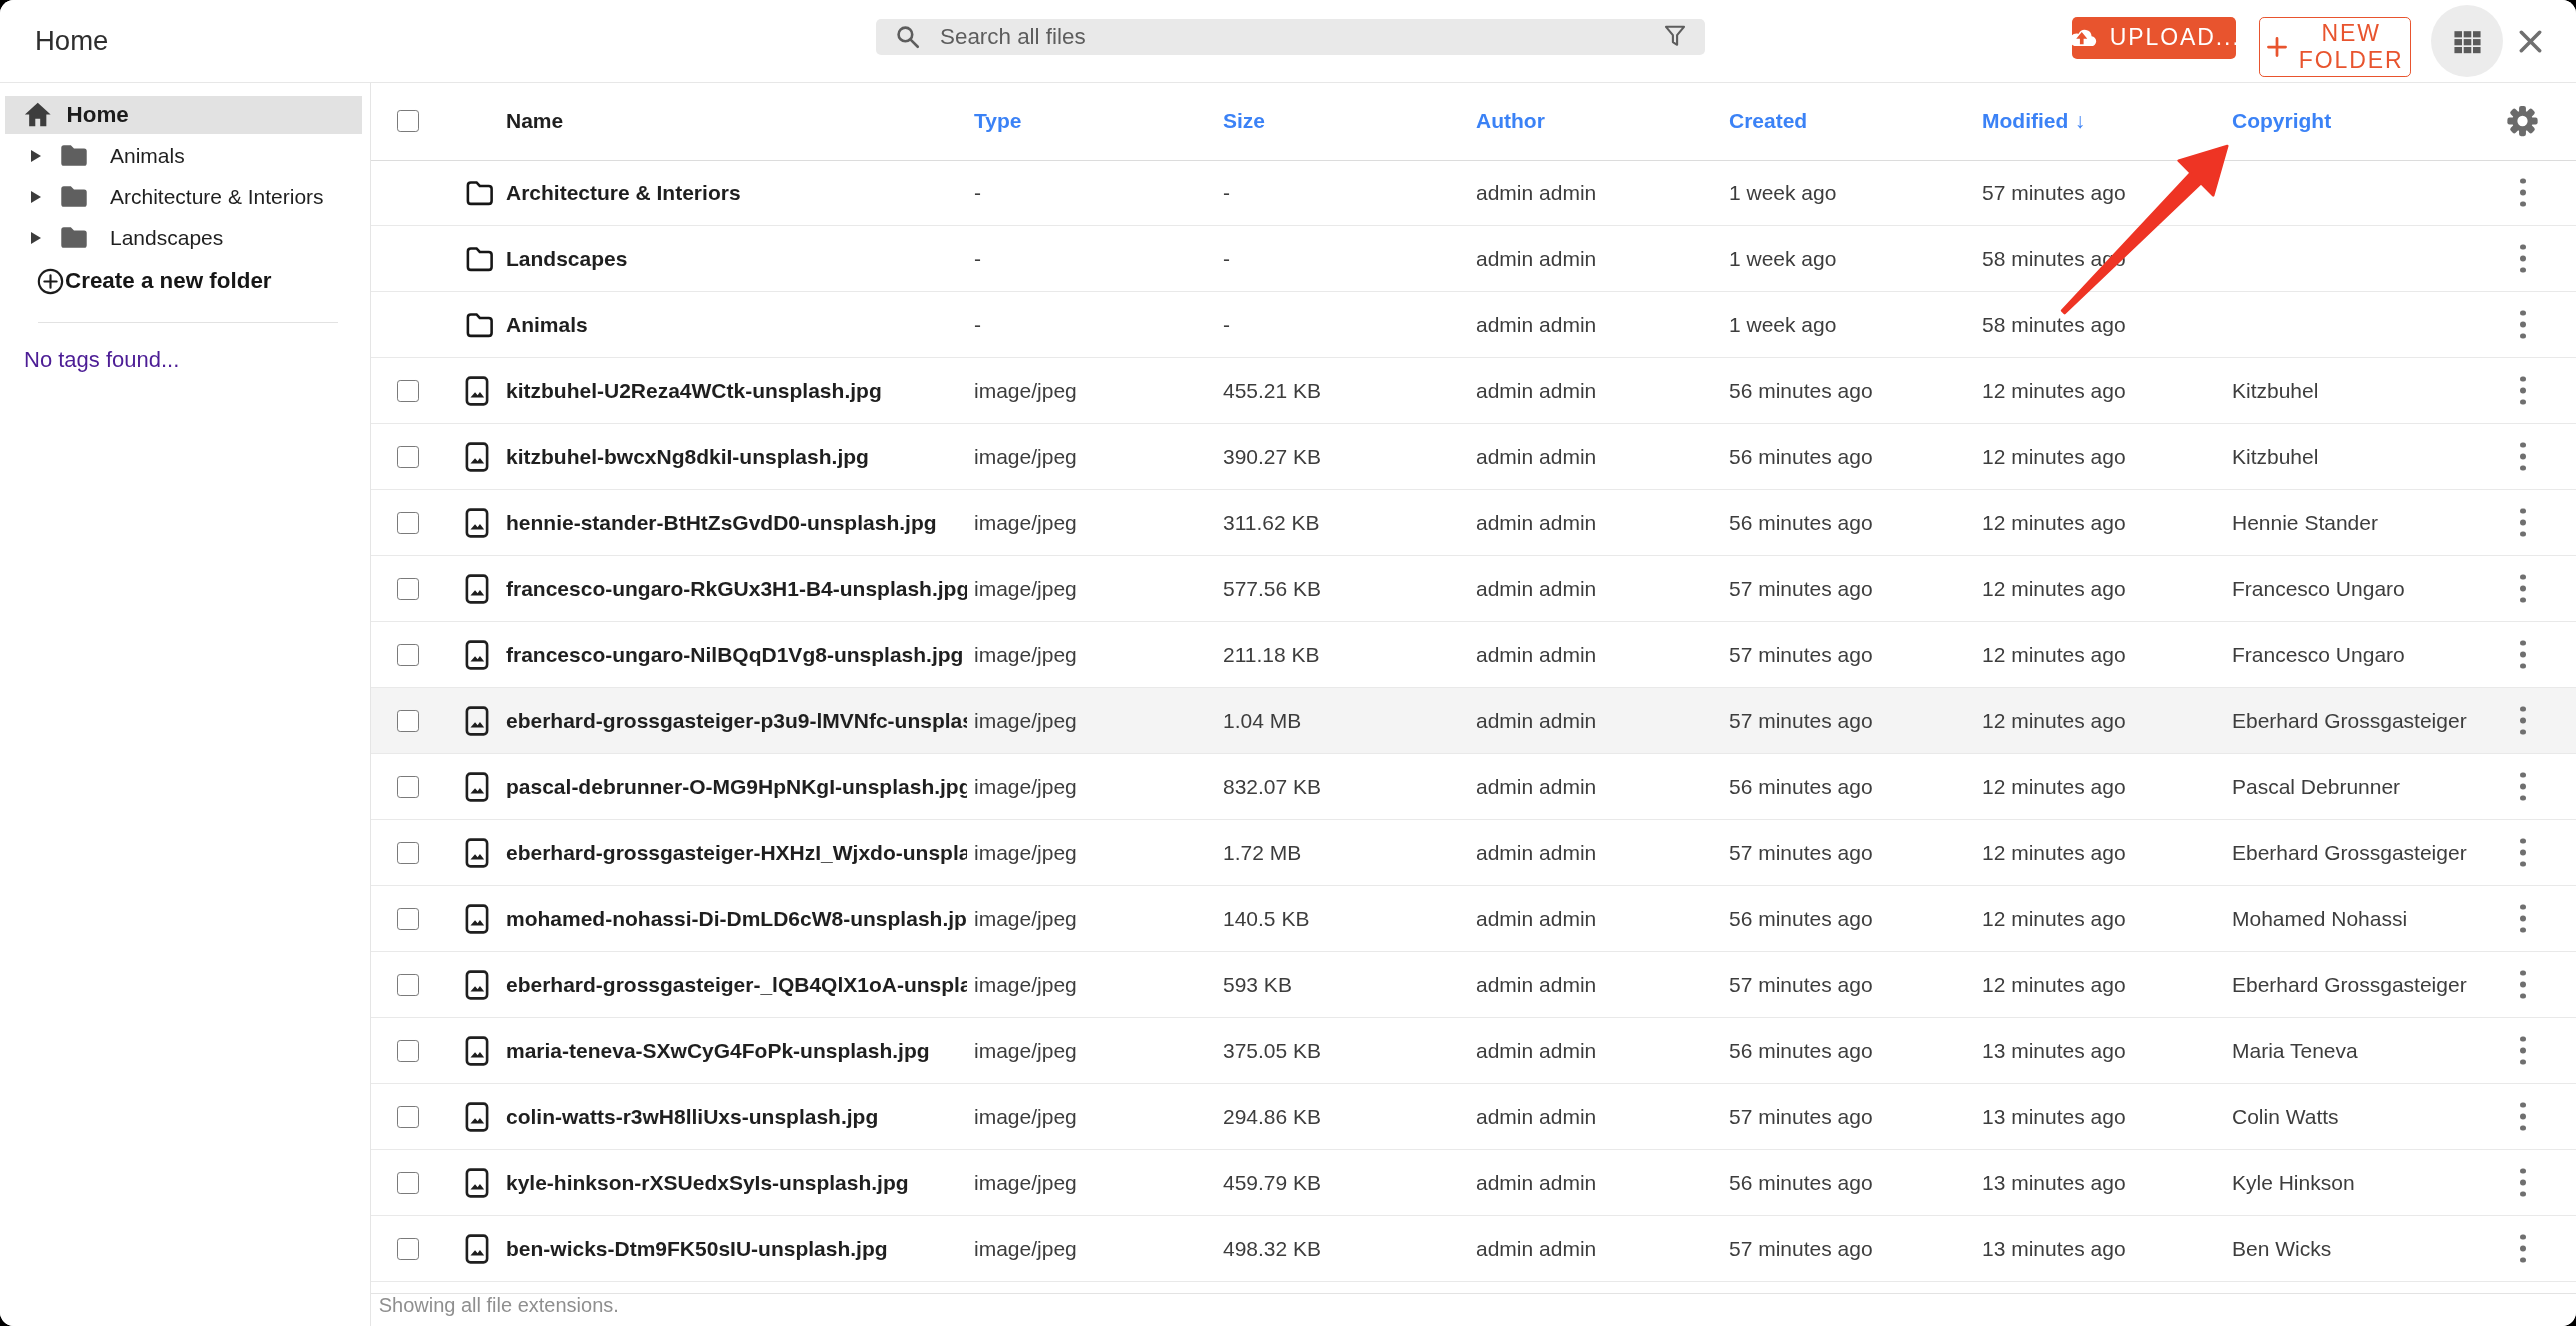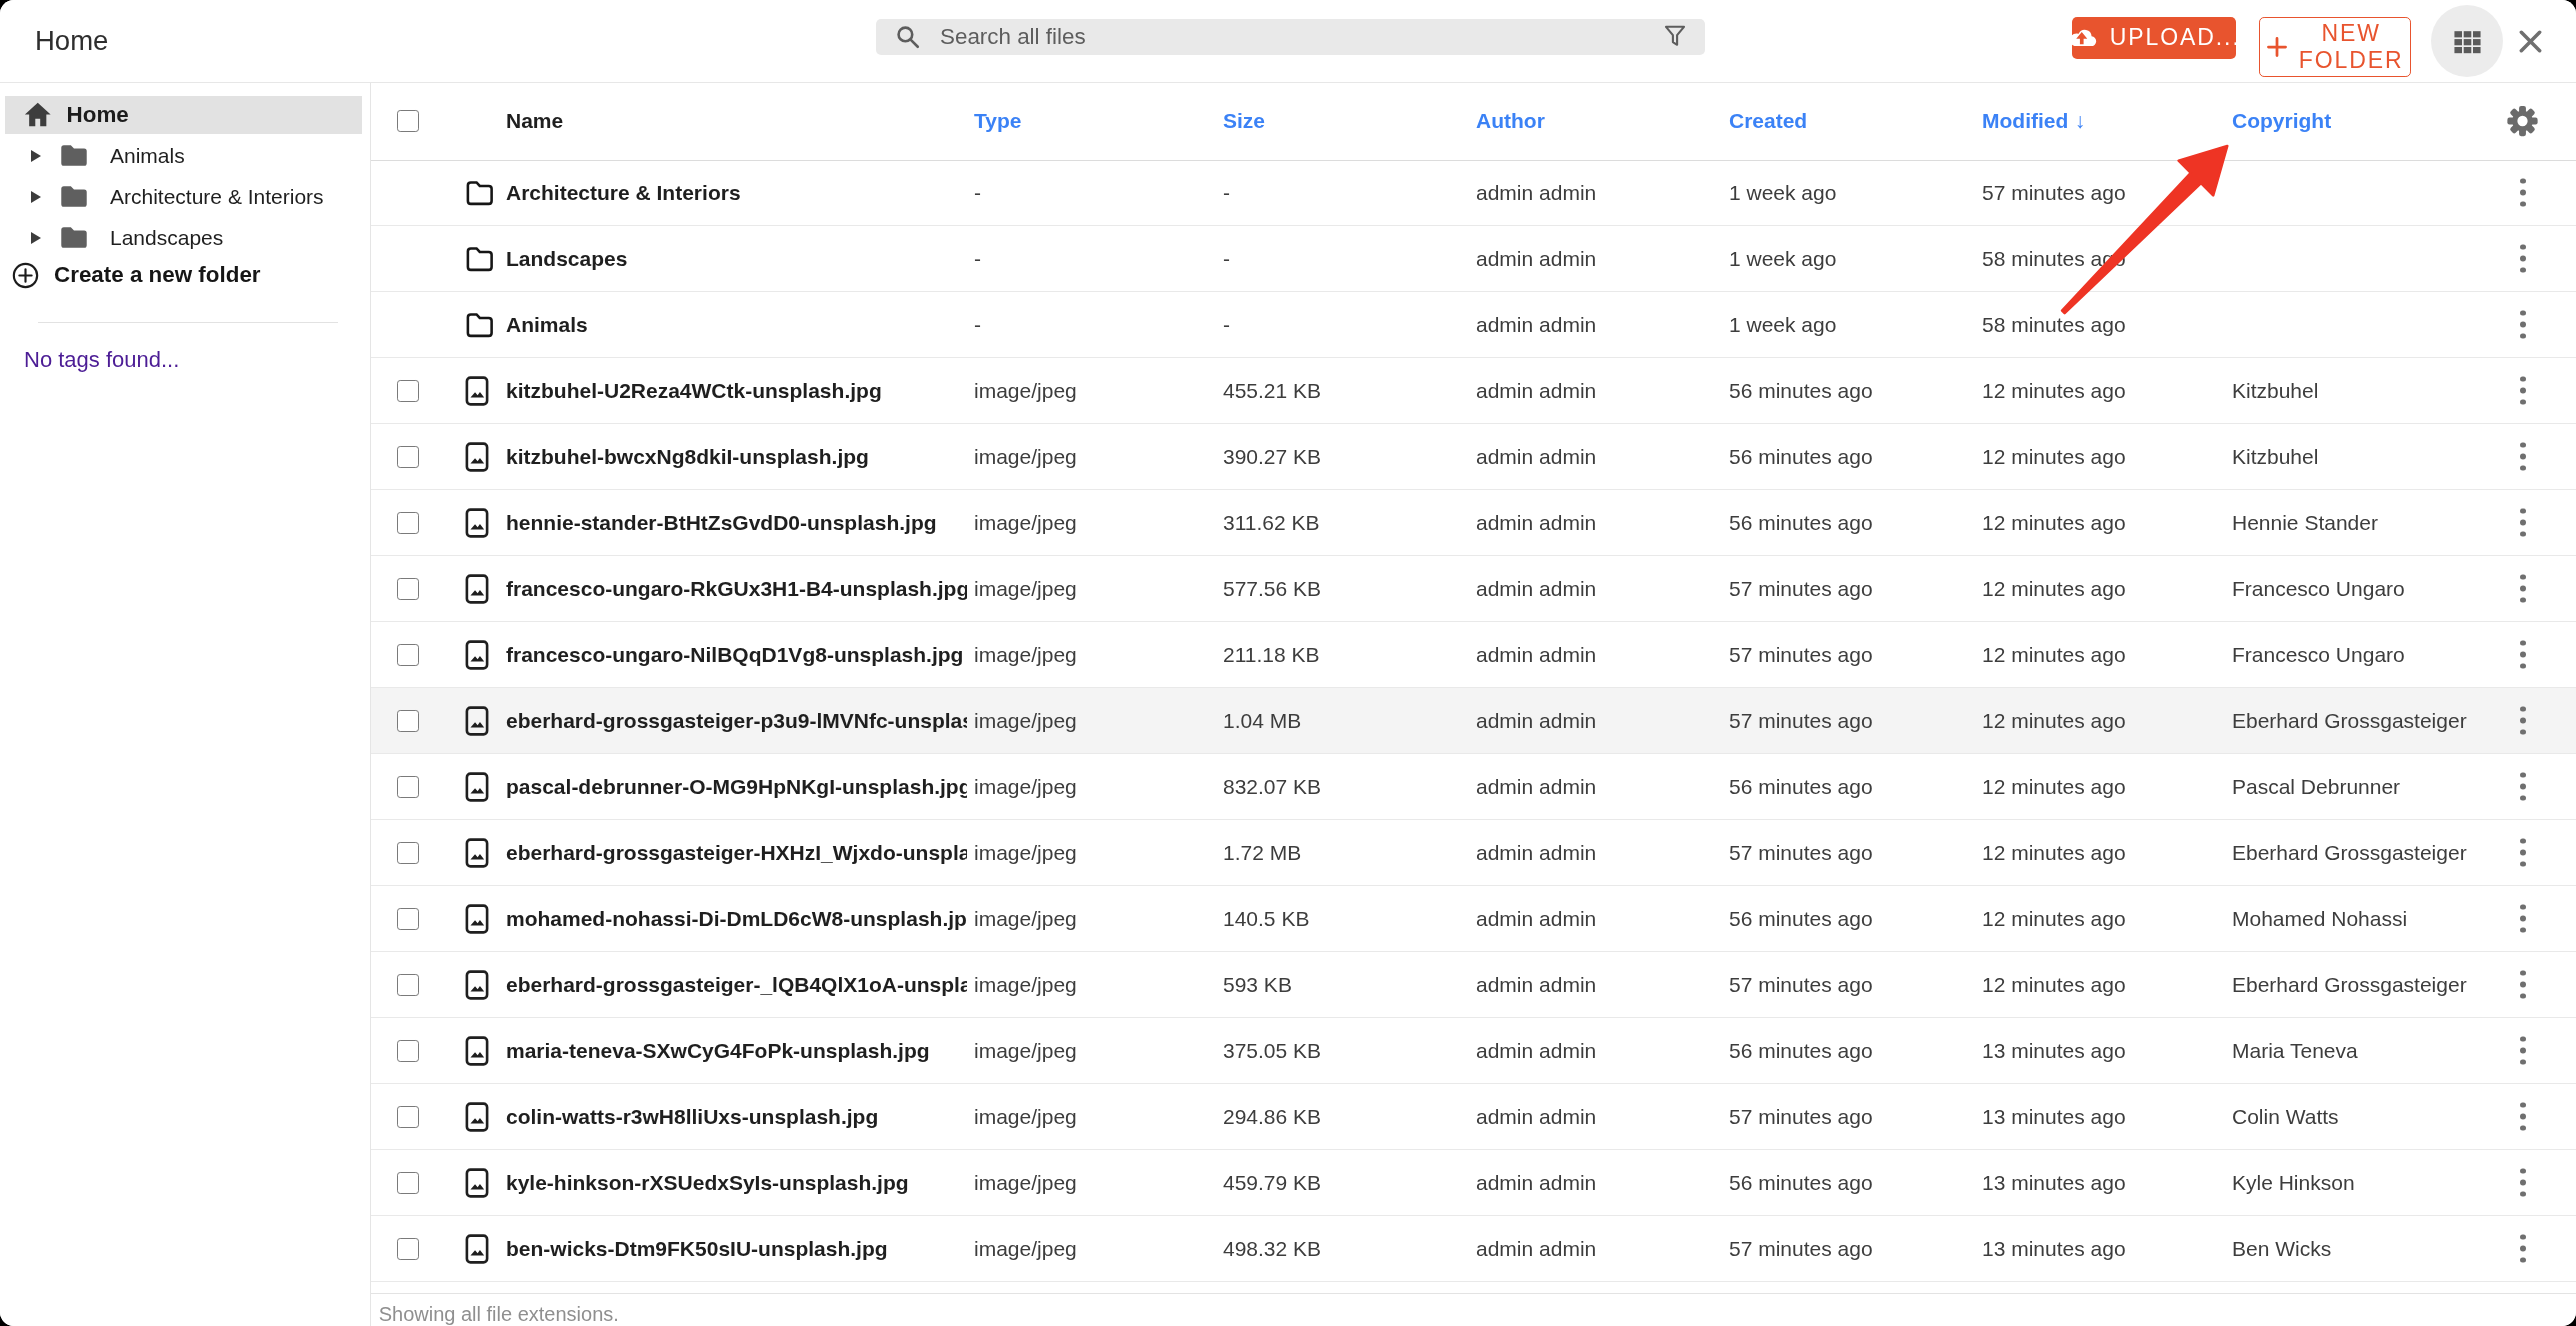--- a/index.html
+++ b/index.html
@@ -34,21 +34,21 @@
   .side-home{position:absolute;left:5.1px;right:7.7px;top:13.5px;height:38px;background:#e2e2e2;
     display:flex;align-items:center;gap:14px;padding-left:18px;cursor:pointer;}
   .side-home .lbl{font-size:22.4px;font-weight:700;color:#1c1c1c;}
   .side-folders{position:absolute;left:0;right:0;top:53px;}
   .side-folder{height:41px;display:flex;align-items:center;padding-left:31px;gap:0;cursor:pointer;}
   .caret{width:0;height:0;border-left:10.2px solid #3c3c3c;border-top:6.4px solid transparent;
     border-bottom:6.4px solid transparent;margin-right:19px;}
   .side-folder .f-icon{margin-right:22px;display:flex;}
   .side-folder .lbl{font-size:21px;color:#1f1f1f;}
   .create-row{position:absolute;left:0;right:0;top:180px;height:38px;display:flex;
-    padding-left:12px;gap:15px;cursor:pointer;}
+    align-items:center;padding-left:37px;gap:1px;cursor:pointer;}
   .create-row .lbl{font-size:22.4px;font-weight:700;color:#161616;}
   .side-divider{position:absolute;left:38px;width:300px;top:240px;height:1.3px;background:#e2e2e2;}
   .no-tags{position:absolute;left:24px;top:265px;font-size:22px;color:#4c1d95;}
 
   
   .thead{position:absolute;left:371px;top:82px;right:0;height:78px;background:#fff;
     border-bottom:1.3px solid #dcdcdc;z-index:2;}
   .rows{position:absolute;left:371px;top:160px;right:0;bottom:34px;overflow:hidden;background:#fff;}
   .trow{position:relative;height:65px;border-bottom:1.3px solid #e9e9e9;background:#fff;cursor:pointer;}
   .trow.hl{background:#f4f4f4;}
@@ -65,21 +65,21 @@
   .c-author{left:1105px;}
   .c-created{left:1358px;}
   .c-modified{left:1611px;}
   .c-copyright{left:1861px;width:275px;overflow:hidden;}
   .c-kebab{left:2138px;width:28px;display:flex;flex-direction:column;align-items:center;gap:5.8px;
     cursor:pointer;}
   .dot{width:5.8px;height:5.8px;border-radius:50%;background:#6f6f6f;}
   .c-gear{left:2135px;width:33px;display:flex;cursor:pointer;}
   .sort-arrow{margin-left:6.4px;font-weight:400;}
   .tfoot{position:absolute;left:371px;bottom:0;right:0;height:33px;background:#fff;
-    border-top:1.3px solid #e3e3e3;display:flex;align-items:flex-end;padding-left:7.7px;
+    border-top:1.3px solid #e3e3e3;display:flex;align-items:flex-start;padding-left:7.7px;
     box-sizing:border-box;}
   .tfoot span{font-size:20px;color:#8f8f8f;}
 
   
   .annot{position:absolute;inset:0;pointer-events:none;z-index:9;}
 </style>
 </head>
 <body>
 
 <div id="app">

